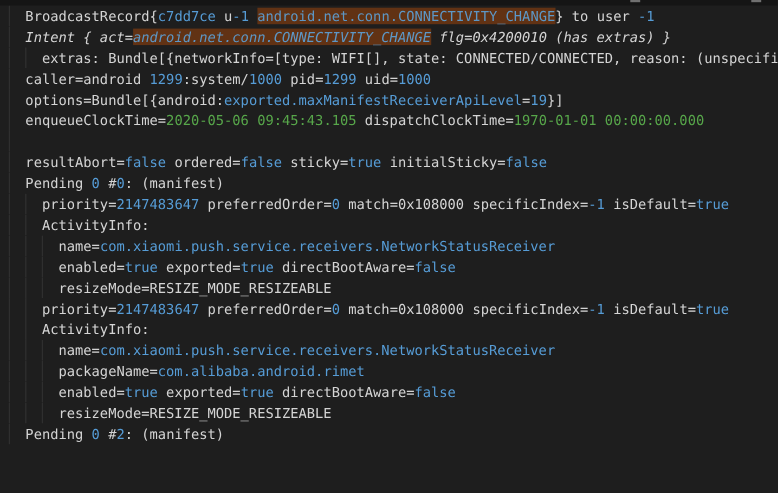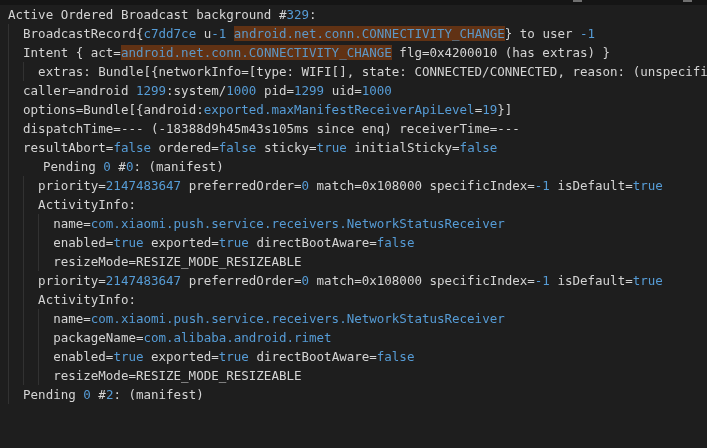--- a/index.html
+++ b/index.html
@@ -37,29 +37,29 @@
 </style>
 </head>
 <body>
 
 <div class="editor">
   <div class="top-strip">
     <div class="frag f1"></div>
     <div class="frag f2"></div>
   </div>
   <div class="code">
-      <div class="line"><span class="txt" style="padding-left: 8px;"><span>Active Ordered Broadcast background #</span><span style="color: rgb(86, 156, 214);">329</span><span>:</span></span></div>
       <div class="line"><i class="guide" style="left: 8px;"></i><span class="txt" style="padding-left: 8px;">  <span>BroadcastRecord{</span><span style="color: rgb(86, 156, 214);">c7dd7ce</span><span> u</span><span style="color: rgb(86, 156, 214);">-1</span><span> </span><span style="color: rgb(93, 151, 198); background: rgb(97, 50, 20);">android.net.conn.CONNECTIVITY_CHANGE</span><span>} to user </span><span style="color: rgb(86, 156, 214);">-1</span></span></div>
-      <div class="line"><i class="guide" style="left: 8px;"></i><span class="txt" style="padding-left: 8px;">  <span>Intent { act=</span><span style="color: rgb(93, 151, 198); background: rgb(97, 50, 20);">android.net.conn.CONNECTIVITY_CHANGE</span><span> flg=0x4200010 (has extras) }</span></span></div>
+      <div class="line"><i class="guide" style="left: 8px;"></i><span class="txt" style="padding-left: 8px; font-style: italic;">  <span>Intent { act=</span><span style="color: rgb(93, 151, 198); background: rgb(97, 50, 20);">android.net.conn.CONNECTIVITY_CHANGE</span><span> flg=0x4200010 (has extras) }</span></span></div>
       <div class="line"><i class="guide" style="left: 8px;"></i><i class="guide" style="left: 23.06px;"></i><span class="txt" style="padding-left: 8px;">    <span>extras: Bundle[{networkInfo=[type: WIFI[], state: CONNECTED/CONNECTED, reason: (unspecified)</span></span></div>
       <div class="line"><i class="guide" style="left: 8px;"></i><span class="txt" style="padding-left: 8px;">  <span>caller=android </span><span style="color: rgb(86, 156, 214);">1299</span><span>:system/</span><span style="color: rgb(86, 156, 214);">1000</span><span> pid=</span><span style="color: rgb(86, 156, 214);">1299</span><span> uid=</span><span style="color: rgb(86, 156, 214);">1000</span></span></div>
       <div class="line"><i class="guide" style="left: 8px;"></i><span class="txt" style="padding-left: 8px;">  <span>options=Bundle[{android:</span><span style="color: rgb(86, 156, 214);">exported.maxManifestReceiverApiLevel</span><span>=</span><span style="color: rgb(86, 156, 214);">19</span><span>}]</span></span></div>
-      <div class="line"><i class="guide" style="left: 8px;"></i><span class="txt" style="padding-left: 8px;">  <span>dispatchTime=--- (-18388d9h45m43s105ms since enq) receiverTime=---</span></span></div>
+      <div class="line"><i class="guide" style="left: 8px;"></i><span class="txt" style="padding-left: 8px;">  <span>enqueueClockTime=</span><span style="color: rgb(87, 166, 74);">2020-05-06 09:45:43.105</span><span> dispatchClockTime=</span><span style="color: rgb(87, 166, 74);">1970-01-01 00:00:00.000</span></span></div>
+      <div class="line"><i class="guide" style="left: 8px;"></i></div>
       <div class="line"><i class="guide" style="left: 8px;"></i><span class="txt" style="padding-left: 8px;">  <span>resultAbort=</span><span style="color: rgb(86, 156, 214);">false</span><span> ordered=</span><span style="color: rgb(86, 156, 214);">false</span><span> sticky=</span><span style="color: rgb(86, 156, 214);">true</span><span> initialSticky=</span><span style="color: rgb(86, 156, 214);">false</span></span></div>
-      <div class="line"><i class="guide" style="left: 8px;"></i><span class="txt" style="padding-left: 8px; margin-left: 20px;">  <span>Pending </span><span style="color: rgb(86, 156, 214);">0</span><span> #</span><span style="color: rgb(86, 156, 214);">0</span><span>: (manifest)</span></span></div>
+      <div class="line"><i class="guide" style="left: 8px;"></i><span class="txt" style="padding-left: 8px;">  <span>Pending </span><span style="color: rgb(86, 156, 214);">0</span><span> #</span><span style="color: rgb(86, 156, 214);">0</span><span>: (manifest)</span></span></div>
       <div class="line"><i class="guide" style="left: 8px;"></i><i class="guide" style="left: 23.06px;"></i><span class="txt" style="padding-left: 8px;">    <span>priority=</span><span style="color: rgb(86, 156, 214);">2147483647</span><span> preferredOrder=</span><span style="color: rgb(86, 156, 214);">0</span><span> match=0x108000 specificIndex=</span><span style="color: rgb(86, 156, 214);">-1</span><span> isDefault=</span><span style="color: rgb(86, 156, 214);">true</span></span></div>
       <div class="line"><i class="guide" style="left: 8px;"></i><i class="guide" style="left: 23.06px;"></i><span class="txt" style="padding-left: 8px;">    <span>ActivityInfo:</span></span></div>
       <div class="line"><i class="guide" style="left: 8px;"></i><i class="guide" style="left: 23.06px;"></i><i class="guide" style="left: 38.12px;"></i><span class="txt" style="padding-left: 8px;">      <span>name=</span><span style="color: rgb(86, 156, 214);">com.xiaomi.push.service.receivers.NetworkStatusReceiver</span></span></div>
       <div class="line"><i class="guide" style="left: 8px;"></i><i class="guide" style="left: 23.06px;"></i><i class="guide" style="left: 38.12px;"></i><span class="txt" style="padding-left: 8px;">      <span>enabled=</span><span style="color: rgb(86, 156, 214);">true</span><span> exported=</span><span style="color: rgb(86, 156, 214);">true</span><span> directBootAware=</span><span style="color: rgb(86, 156, 214);">false</span></span></div>
       <div class="line"><i class="guide" style="left: 8px;"></i><i class="guide" style="left: 23.06px;"></i><i class="guide" style="left: 38.12px;"></i><span class="txt" style="padding-left: 8px;">      <span>resizeMode=RESIZE_MODE_RESIZEABLE</span></span></div>
       <div class="line"><i class="guide" style="left: 8px;"></i><i class="guide" style="left: 23.06px;"></i><span class="txt" style="padding-left: 8px;">    <span>priority=</span><span style="color: rgb(86, 156, 214);">2147483647</span><span> preferredOrder=</span><span style="color: rgb(86, 156, 214);">0</span><span> match=0x108000 specificIndex=</span><span style="color: rgb(86, 156, 214);">-1</span><span> isDefault=</span><span style="color: rgb(86, 156, 214);">true</span></span></div>
       <div class="line"><i class="guide" style="left: 8px;"></i><i class="guide" style="left: 23.06px;"></i><span class="txt" style="padding-left: 8px;">    <span>ActivityInfo:</span></span></div>
       <div class="line"><i class="guide" style="left: 8px;"></i><i class="guide" style="left: 23.06px;"></i><i class="guide" style="left: 38.12px;"></i><span class="txt" style="padding-left: 8px;">      <span>name=</span><span style="color: rgb(86, 156, 214);">com.xiaomi.push.service.receivers.NetworkStatusReceiver</span></span></div>
       <div class="line"><i class="guide" style="left: 8px;"></i><i class="guide" style="left: 23.06px;"></i><i class="guide" style="left: 38.12px;"></i><span class="txt" style="padding-left: 8px;">      <span>packageName=</span><span style="color: rgb(86, 156, 214);">com.alibaba.android.rimet</span></span></div>
       <div class="line"><i class="guide" style="left: 8px;"></i><i class="guide" style="left: 23.06px;"></i><i class="guide" style="left: 38.12px;"></i><span class="txt" style="padding-left: 8px;">      <span>enabled=</span><span style="color: rgb(86, 156, 214);">true</span><span> exported=</span><span style="color: rgb(86, 156, 214);">true</span><span> directBootAware=</span><span style="color: rgb(86, 156, 214);">false</span></span></div>

